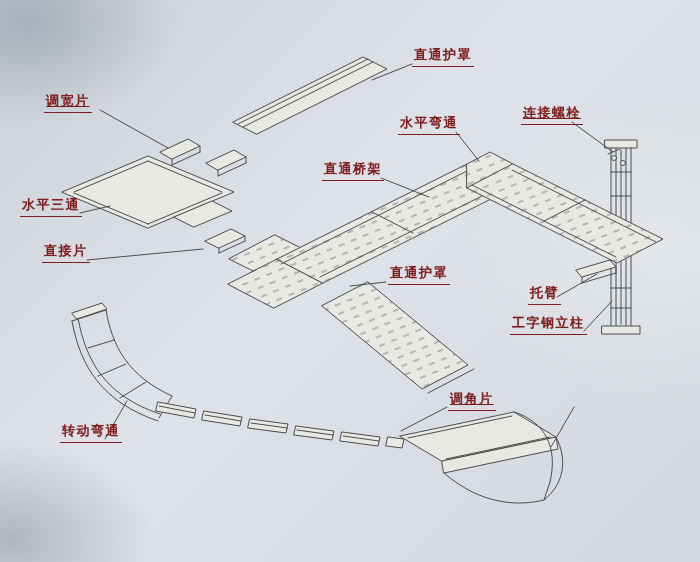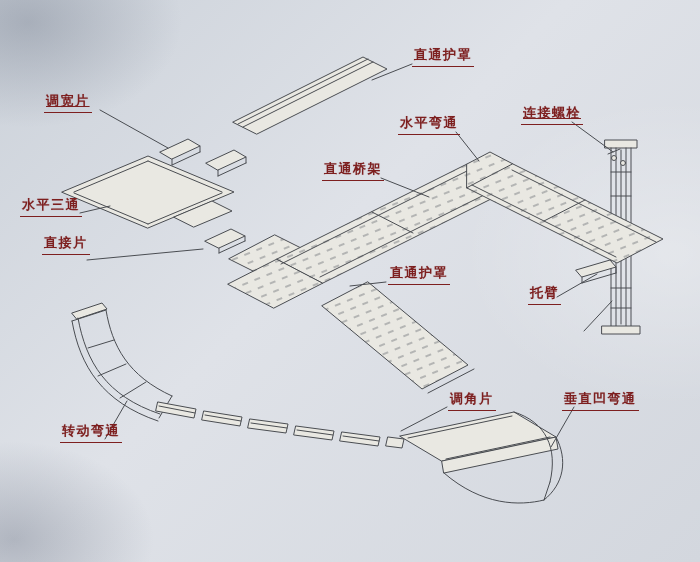--- a/index.html
+++ b/index.html
@@ -181,20 +181,20 @@
 
     </g>
   </svg>
 
   <div class="label" style="left:412px; top:46px;">直通护罩</div>
   <div class="label" style="left:44px;  top:92px;text-decoration:underline;">调宽片</div>
   <div class="label" style="left:398px; top:114px;">水平弯通</div>
   <div class="label" style="left:521px; top:104px;text-decoration:underline;">连接螺栓</div>
   <div class="label" style="left:322px; top:160px;">直通桥架</div>
   <div class="label" style="left:20px;  top:196px;">水平三通</div>
-  <div class="label" style="left:42px;  top:234px;text-align:center;">直接片</div>
+  <div class="label" style="left:42px;  top:242px;text-align:center;">直接片</div>
   <div class="label" style="left:388px; top:264px;">直通护罩</div>
   <div class="label" style="left:528px; top:284px;">托臂</div>
-  <div class="label" style="left:448px; top:390px;">调角片</div>
-  <div class="label" style="left:562px; top:390px;">垂直凹弯通</div>
+  <div class="label" style="left:510px; top:314px;">工字钢立柱</div>
+  <div class="label" style="left:448px; top:390px;text-decoration:underline;">调角片</div>
   <div class="label" style="left:60px;  top:422px;">转动弯通</div>
 
 </div>
 
 </body></html>

